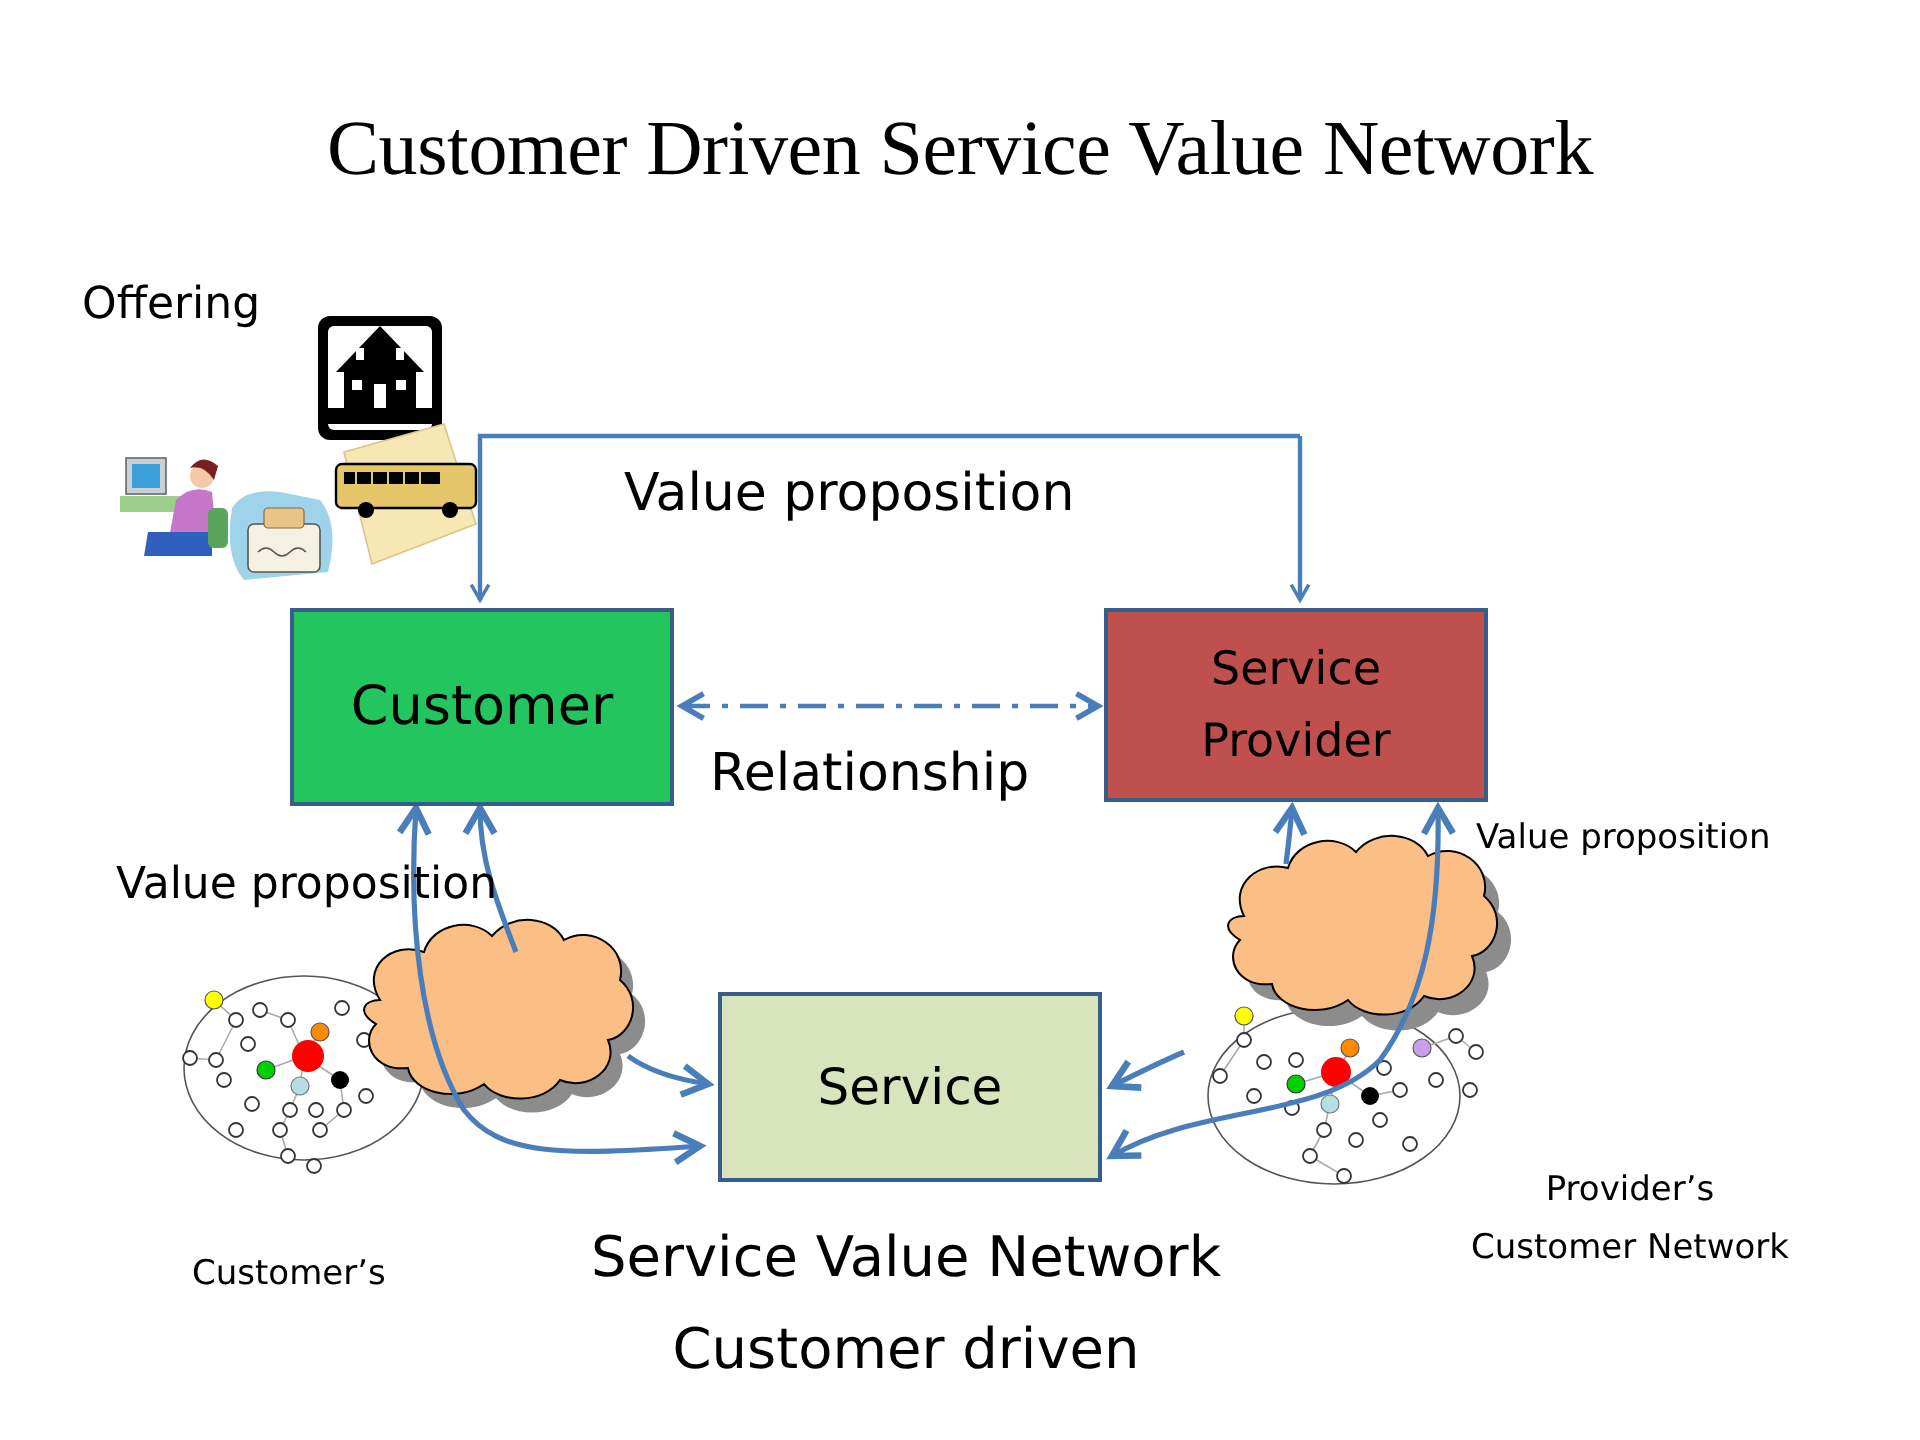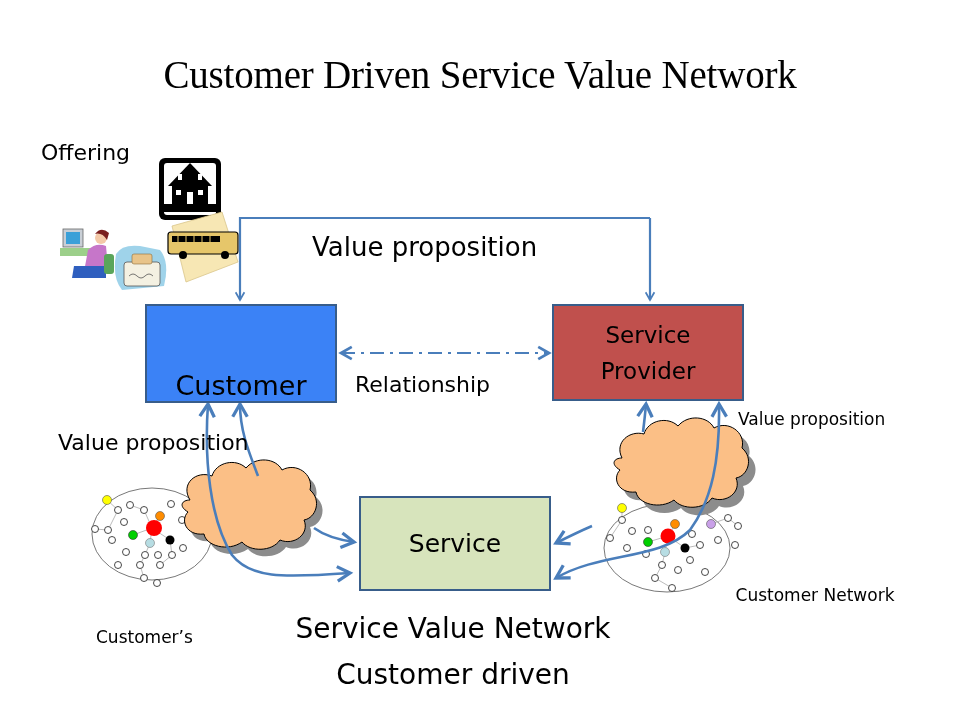--- a/index.html
+++ b/index.html
@@ -4,21 +4,21 @@
 <style>
   html, body { margin:0; padding:0; background:#fff; }
   body { width:960px; height:720px; position:relative; overflow:hidden; font-family:"DejaVu Sans", sans-serif; }
   .abs { position:absolute; }
   #title { left:0; width:960px; top:52px; text-align:center; font-family:"Liberation Serif", serif; font-size:39px; color:#000; letter-spacing:-0.2px; }
   .lbl { font-family:"DejaVu Sans", sans-serif; color:#000; white-space:nowrap; }
   #offering { left:41px; top:140px; font-size:22px; }
   #vp-top { left:312px; top:232px; font-size:26px; }
   #vp-left { left:58px; top:430px; font-size:22px; }
   #vp-right { left:738px; top:409px; font-size:17px; }
-  #relationship { left:355px; top:372px; font-size:22px; }
+  #relationship { left:355px; top:372px; font-size:26px; }
   .box { position:absolute; box-sizing:border-box; border:2px solid #385d8a; display:flex; align-items:center; justify-content:center; text-align:center; color:#000; }
   #customer-box { left:145px; top:304px; width:192px; height:99px; background:#4f81bd; font-size:27px; }
   #provider-box { left:552px; top:304px; width:192px; height:97px; background:#c0504d; font-size:23px; line-height:36px; flex-direction:column; }
   #experience-box { left:359px; top:496px; width:192px; height:95px; background:#d7e4bc; font-size:25px; line-height:44px; flex-direction:column; }
   #bottom-caption { left:250px; width:406px; top:606px; text-align:center; font-size:28px; line-height:46px; }
   #cust-social { left:96px; width:160px; top:623px; text-align:left; font-size:17px; line-height:29px; }
   #prov-partner { left:722px; width:186px; top:581px; text-align:center; font-size:17px; line-height:29px; }
   svg#diagram { position:absolute; left:0; top:0; }
 </style>
 </head>
@@ -192,34 +192,35 @@
   <path d="M556,578 C600,552 660,560 690,530 C712,500 720,460 719,404" fill="none" stroke="#4a7ebb" stroke-width="2.6" marker-end="url(#ah)" marker-start="url(#ah)"></path>
   <path d="M592,526 C578,532 566,538 556,543" fill="none" stroke="#4a7ebb" stroke-width="2.6" marker-end="url(#ah)"></path>
 </svg>
 
 <div id="offering" class="abs lbl">Offering</div>
 <div id="vp-top" class="abs lbl">Value proposition</div>
 <div id="vp-left" class="abs lbl">Value proposition</div>
 <div id="vp-right" class="abs lbl">Value proposition</div>
 <div id="relationship" class="abs lbl">Relationship</div>
 
-<div id="customer-box" class="box" style="background: #3b82f6; align-items: flex-end;">
+<div id="customer-box" class="box" style="background: #22c55e;">
   <span>Customer</span>
 </div>
 <div id="provider-box" class="box" style="background: rgb(192, 80, 77);">
   <span>Service</span>
   <span>Provider</span>
 </div>
 <div id="experience-box" class="box" style="background: rgb(215, 228, 188);">
   <span>Service</span>
 </div>
 
 <div id="cust-social" class="abs lbl">
   <div>Customer’s</div>
 </div>
 <div id="prov-partner" class="abs lbl">
+  <div>Provider’s</div>
   <div>Customer Network</div>
 </div>
 
 <div id="bottom-caption" class="abs lbl">
   <div>Service Value Network</div>
   <div>Customer driven</div>
 </div>
 
 </body></html>

